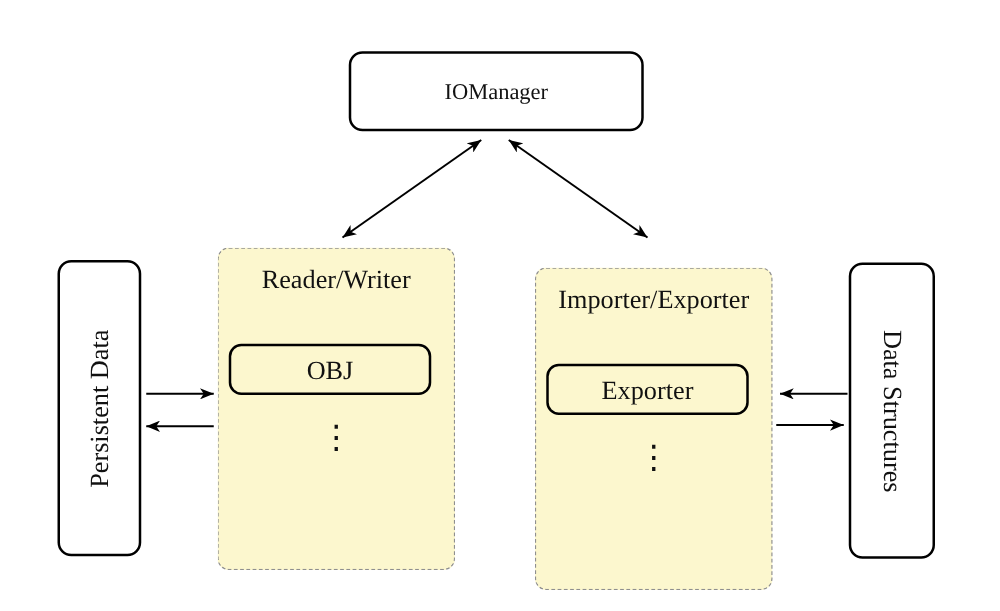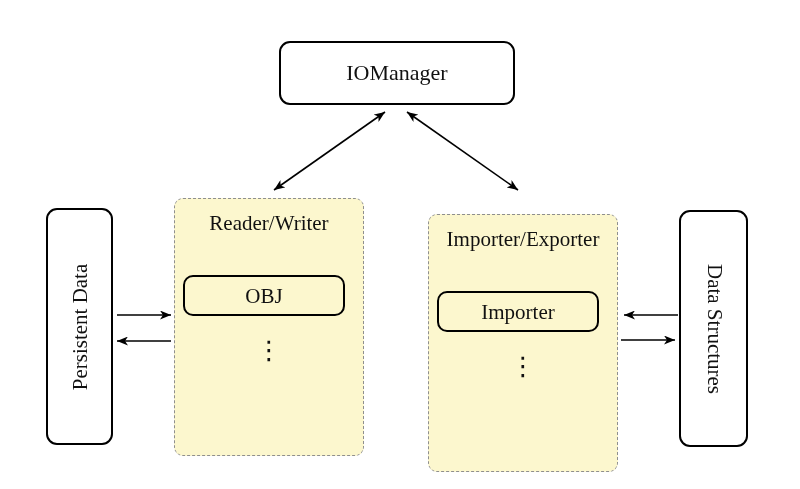--- a/index.html
+++ b/index.html
@@ -17,21 +17,21 @@
   .node {
     position: absolute;
     box-sizing: border-box;
     background: var(--node-fill, #ffffff);
     border: 2.5px solid var(--node-border, #000000);
     border-radius: 11px;
     display: flex;
     align-items: center;
     justify-content: center;
   }
-  .node-label { font-size: 22px; white-space: nowrap; }
+  .node-label { font-size: 18px; white-space: nowrap; }
 
   #iomanager { left: 279px; top: 41px; width: 236px; height: 64px; }
 
   #persistent-data { left: 46px; top: 208px; width: 67px; height: 237px; }
   #data-structures { left: 679px; top: 210px; width: 69px; height: 237px; }
   .vlabel {
     position: absolute;
     left: 50%;
     top: 50%;
     white-space: nowrap;
@@ -132,21 +132,21 @@
       <span>OBJ</span>
     </div>
     <div class="dots">
       <span>⋮</span>
     </div>
   </div>
 
   <div class="group" id="group-importer-exporter">
     <div class="group-title">Importer/Exporter</div>
     <div class="inner-box first">
-      <span>Importer</span>
+      <span>Exporter</span>
     </div>
     <div class="dots">
       <span>⋮</span>
     </div>
   </div>
 
   <svg class="edges" viewBox="0 0 800 489" xmlns="http://www.w3.org/2000/svg">
     <defs>
       <marker id="ah" viewBox="0 0 12 9" refX="11" refY="4.5" markerWidth="12" markerHeight="9" markerUnits="userSpaceOnUse" orient="auto-start-reverse">
         <path class="arrowhead-shape" d="M0,0 L11,4.5 L0,9 L3,4.5 Z"></path>

